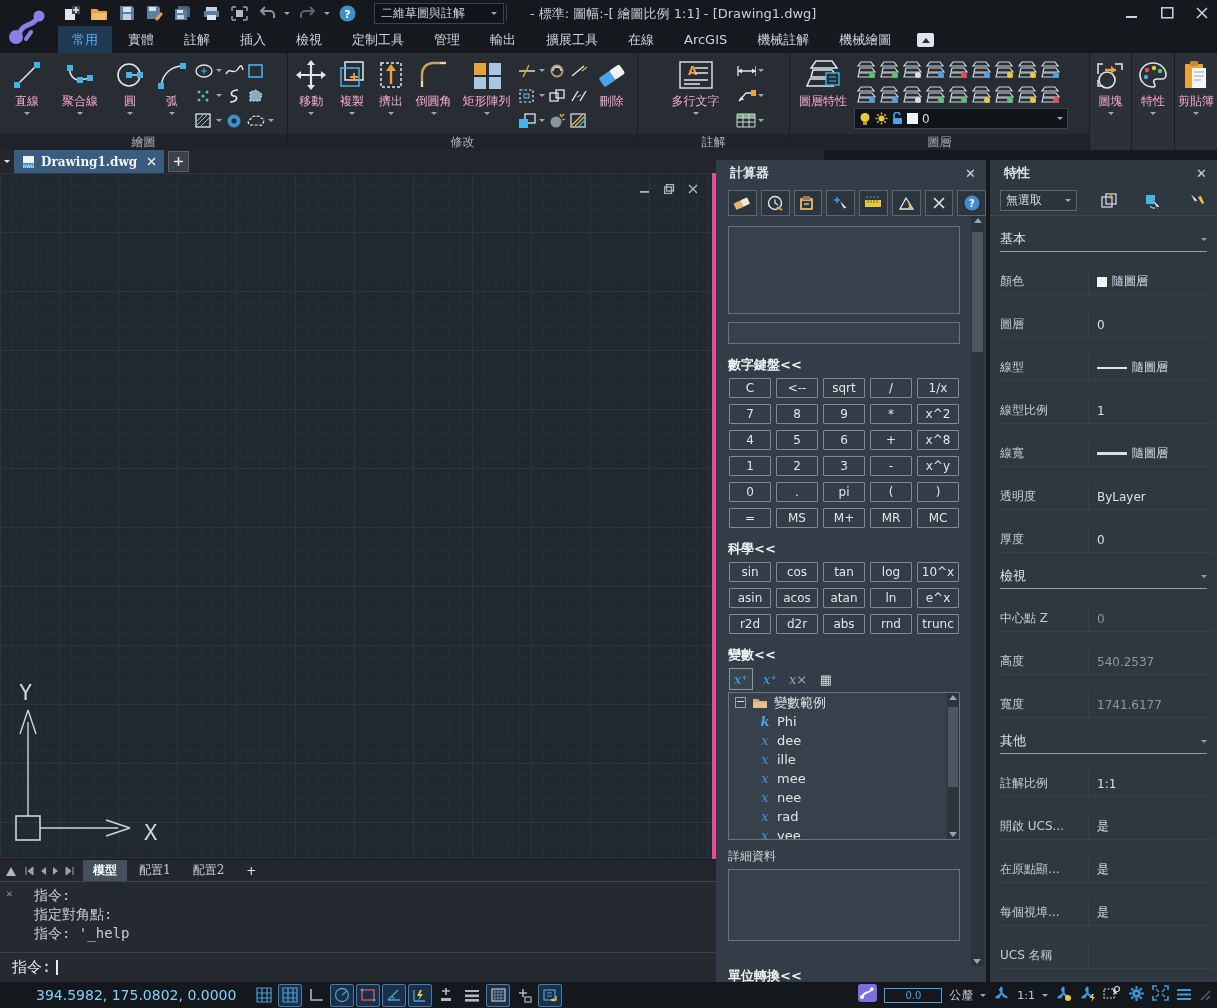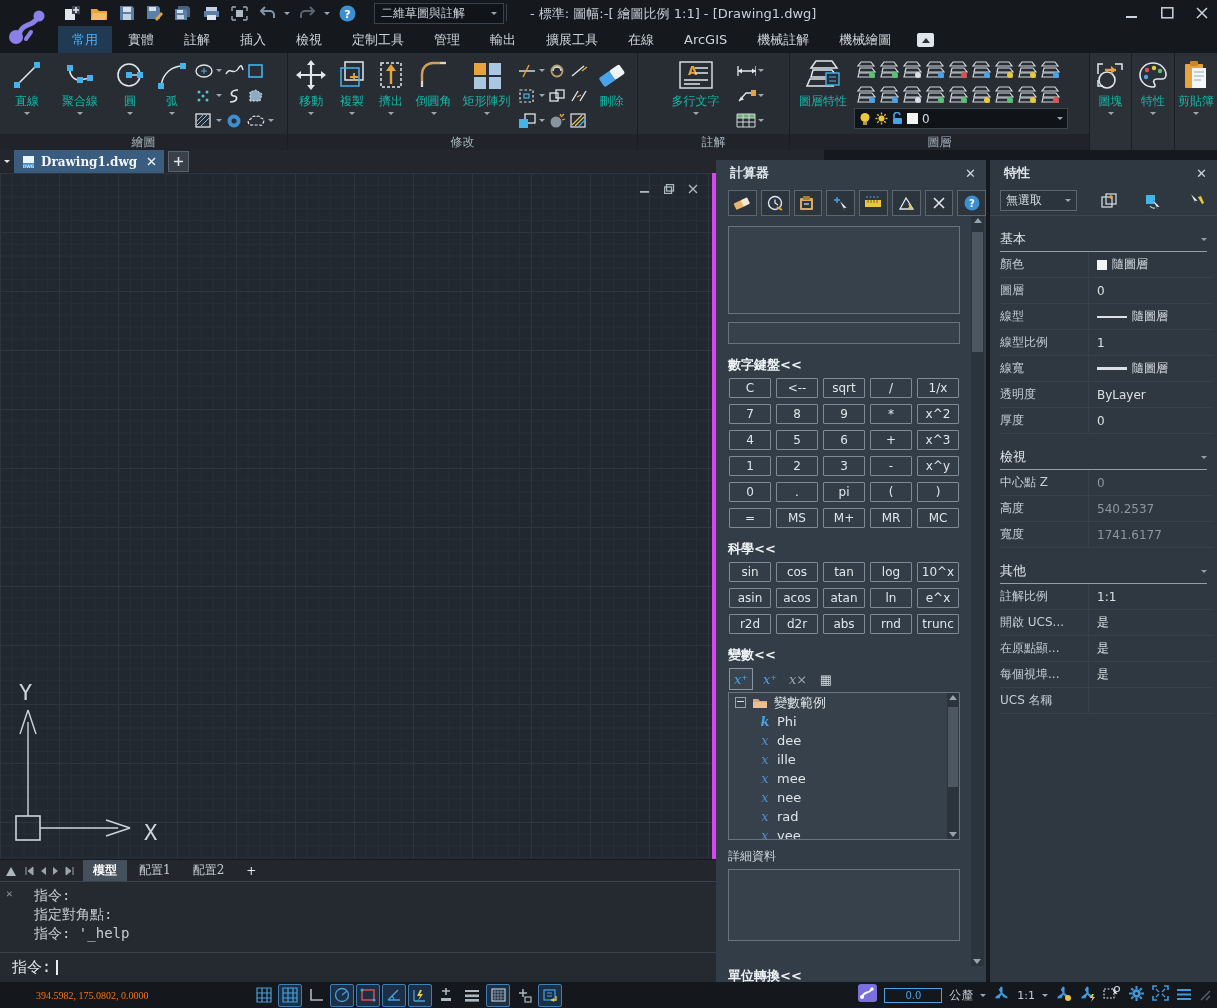--- a/index.html
+++ b/index.html
@@ -26,35 +26,35 @@
   .collapsebtn{align-self:center;margin-left:10px;width:17px;height:14px;background:#dfe5ea;border-radius:2px;display:flex;align-items:center;justify-content:center;}
   .collapsebtn b{width:0;height:0;border:4px solid transparent;border-bottom:5px solid #2a2f36;margin-top:-3px;}
 
   
   .ribbon{position:absolute;left:0;top:53px;width:1217px;height:97px;background:#282d34;display:flex;}
   .panel{display:flex;flex-direction:column;border-right:1px solid #1a1d22;box-sizing:border-box;}
   .pcontent{flex:1;display:flex;align-items:flex-start;padding:3px 4px 0 4px;gap:2px;}
   .plabel{height:16px;background:#20242a;font-size:12px;color:#a9b4be;text-align:center;line-height:16px;}
   .bb{display:flex;flex-direction:column;align-items:center;width:52px;padding-top:2px;}
   .bb .bi{height:34px;display:flex;align-items:center;justify-content:center;}
-  .bb .bl{font-size:12px;color:#14b8a6;white-space:nowrap;margin-top:1px;}
+  .bb .bl{font-size:12px;color:#f9a8d4;white-space:nowrap;margin-top:1px;}
   .bb .ddl{margin-top:2px;}
   .scluster{display:grid;grid-template-rows:repeat(3,25px);grid-auto-flow:column;gap:0 2px;margin-top:2px;}
   .srow{display:flex;align-items:center;gap:2px;height:25px;}
   .sic{width:20px;height:20px;display:flex;align-items:center;justify-content:center;}
   .lgrid{display:grid;grid-template-columns:repeat(9,23px);grid-template-rows:25px 25px;}
   .lcell{position:relative;display:flex;align-items:center;justify-content:center;}
   .lcell i{position:absolute;right:2px;bottom:3px;width:6px;height:6px;border-radius:50%;}
   .ldrop{margin-top:2px;width:204px;height:19px;background:#101317;border:1px solid #3c454e;display:flex;align-items:center;gap:4px;padding:0 4px;}
   .ldrop .cur{font-size:12px;color:#d5dce2;flex:1;}
   .rightpanel{background:#2c3138;}
   .rightpanel .bb{width:100%;}
 
   
-  .docarea{position:absolute;left:0;top:150px;width:824px;height:832px;background:#d946ef;}
+  .docarea{position:absolute;left:0;top:150px;width:824px;height:832px;background:#ec4899;}
   .doctabs{position:absolute;left:0;top:0;width:100%;height:23px;background:#23272d;display:flex;align-items:center;}
   .doclist{width:14px;display:flex;justify-content:center;}
   .dtab{height:23px;background:#3a5c7e;display:flex;align-items:center;padding:0 8px;gap:6px;width:150px;box-sizing:border-box;}
   .dtab .dname{color:#f2f6f9;font-size:12px;font-weight:bold;flex:1;font-family:"DejaVu Serif","Liberation Serif",serif;}
   .dplus{width:19px;height:19px;margin-left:4px;background:#394049;border:1px solid #59636d;display:flex;align-items:center;justify-content:center;}
   .canvas{position:absolute;left:0;top:23px;width:712px;height:686px;background:#212830;
       background-image:
         linear-gradient(#2d363f 1px,transparent 1px),linear-gradient(90deg,#2d363f 1px,transparent 1px),
         linear-gradient(#262e37 1px,transparent 1px),linear-gradient(90deg,#262e37 1px,transparent 1px);
       background-size:59px 59px,59px 59px,11.8px 11.8px,11.8px 11.8px;}
@@ -110,31 +110,31 @@
   .unitrow .c2{padding-left:10px;}
   .pscroll{position:absolute;right:2px;top:56px;bottom:26px;width:13px;background:#2b333c;}
   .pscroll .thumb{position:absolute;left:1px;right:1px;top:16px;height:120px;background:#4c5762;}
 
   
   .selrow{display:flex;align-items:flex-start;gap:20px;padding:4px 8px 4px 10px;border-bottom:1px solid #3d4852;}
   .seldrop{flex:1;height:19px;border:1px solid #5b6670;background:#2b343d;display:flex;align-items:center;justify-content:space-between;padding:0 5px;font-size:12px;color:#d5dce2;}
   .selico{width:22px;height:19px;border:1px solid transparent;display:flex;align-items:center;justify-content:center;}
   .psec{display:flex;align-items:center;margin:14px 10px 0 10px;padding-bottom:3px;border-bottom:1px solid #8fa0ad;font-size:13px;color:#dfe6ec;}
   .psec .ddl{margin-left:auto;border-top-color:#8fa0ad;}
-  .prow{display:flex;height:25px;align-items:center;margin:0 4px 0 10px;border-bottom:1px solid #37424c;font-size:12px;}
+  .prow{display:flex;height:25px;align-items:center;margin:17px 4px 0 10px;border-bottom:1px solid #37424c;font-size:12px;}
   .prow .pl{width:88px;color:#c3cdd5;border-right:1px solid #37424c;height:100%;display:flex;align-items:center;}
   .prow .pv{padding-left:8px;color:#d9e0e6;display:flex;align-items:center;gap:5px;}
   .prow.ro .pv{color:#8b97a1;}
   .sw{width:10px;height:10px;background:#f2f4f6;display:inline-block;}
   .ltline{width:30px;height:2px;background:#d9e0e6;display:inline-block;}
   .ltline.w{height:3px;}
 
   
   .statusbar{position:absolute;left:0;top:982px;width:1217px;height:26px;background:#14171b;display:flex;align-items:center;}
-  .coords{position:absolute;left:36px;font-size:10px;color:#f97316;font-family:Liberation Serif, serif;}
+  .coords{position:absolute;left:36px;font-size:14px;color:#7dd3fc;}
   .stgroup{position:absolute;left:252px;display:flex;gap:2px;align-items:center;}
   .st{width:22px;height:21px;display:flex;align-items:center;justify-content:center;border:1px solid transparent;border-radius:2px;}
   .st.on{border-color:#3f7fb4;background:#1b3046;}
   .srgroup{position:absolute;right:6px;display:flex;gap:7px;align-items:center;}
   .stxt{font-size:12px;color:#c3cbd2;}
 </style>
 </head>
 <body>
 
 <svg width="0" height="0" style="position:absolute">
@@ -970,21 +970,21 @@
       <button class="cb">1/x</button>
       <button class="cb">7</button>
       <button class="cb">8</button>
       <button class="cb">9</button>
       <button class="cb">*</button>
       <button class="cb">x^2</button>
       <button class="cb">4</button>
       <button class="cb">5</button>
       <button class="cb">6</button>
       <button class="cb">+</button>
-      <button class="cb">x^3</button>
+      <button class="cb">x^8</button>
       <button class="cb">1</button>
       <button class="cb">2</button>
       <button class="cb">3</button>
       <button class="cb">-</button>
       <button class="cb">x^y</button>
       <button class="cb">0</button>
       <button class="cb">.</button>
       <button class="cb">pi</button>
       <button class="cb">(</button>
       <button class="cb">)</button>

